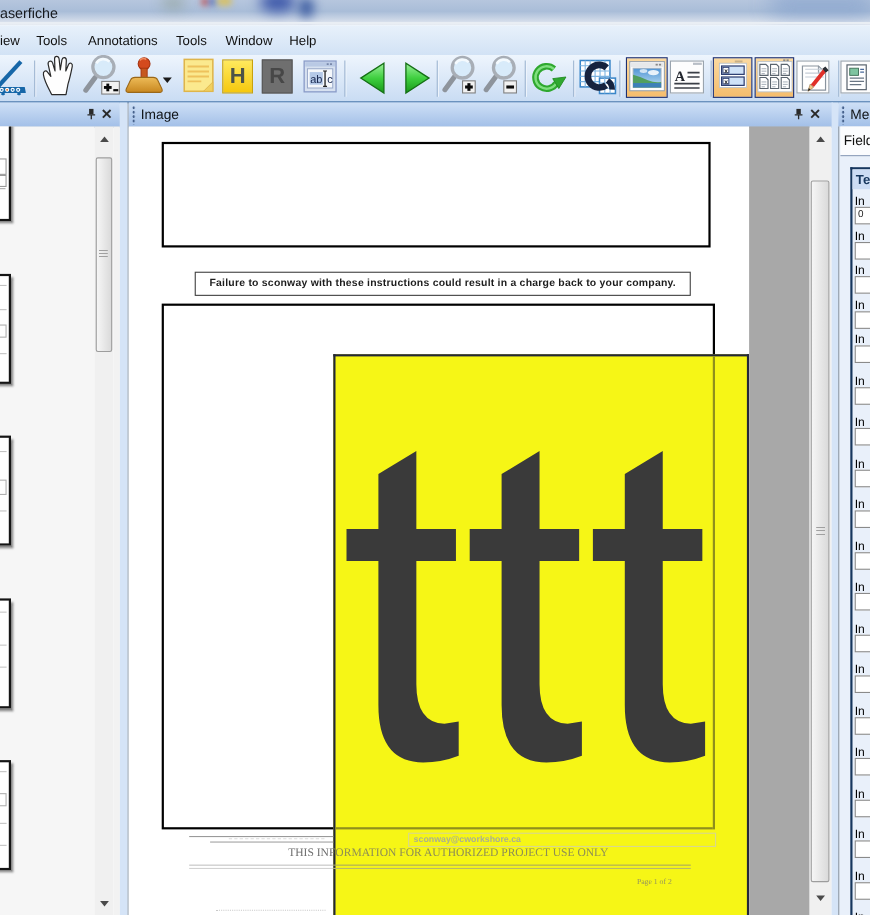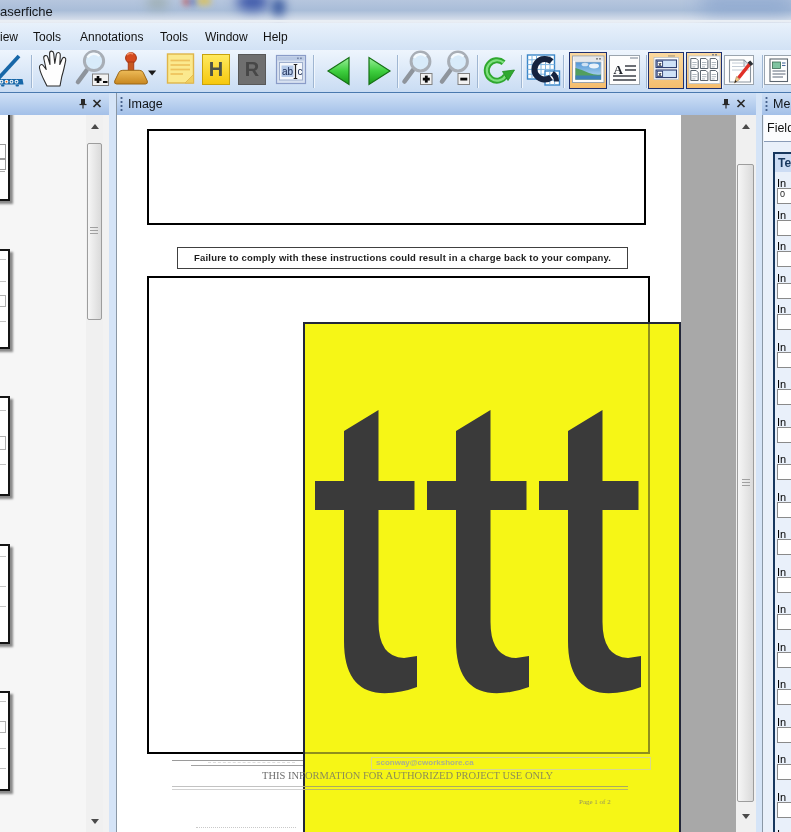--- a/index.html
+++ b/index.html
@@ -285,21 +285,21 @@
 <div class="abs" style="left:109px;top:93px;width:7px;height:739px;background:#d5e4f7;"></div>
 <div class="abs" style="left:116px;top:93px;width:1px;height:739px;background:#8a97a5;"></div>
 
 <div class="abs phead" style="left:117px;width:640px;">
   <div class="grip" style="left:3px;"></div>
   <div class="ptitle" style="left:11px;">Image</div>
 </div>
 
 <div class="abs" id="doc-area" style="left:117px;top:115px;width:564px;height:717px;background:#fff;overflow:hidden;">
   <div class="blackbox" style="left:30px;top:14px;width:495px;height:91.5px;"></div>
-  <div class="abs" style="left:60px;top:132px;width:449px;height:20px;border:1px solid #404040;text-align:center;font-size:9.5px;font-weight:bold;color:#1d1d1d;line-height:20px;letter-spacing:.2px;">Failure to comply with these instructions could result in a charge back to your company.</div>
+  <div class="abs" style="left:60px;top:132px;width:449px;height:20px;border:1px solid #404040;text-align:center;font-size:9.5px;font-weight:bold;color:#1d1d1d;line-height:20px;letter-spacing:.2px;">Failure to sconway with these instructions could result in a charge back to your company.</div>
   <div class="blackbox" style="left:30px;top:161px;width:499px;height:474px;"></div>
 
   <div class="abs" style="left:186px;top:207px;width:374px;height:510px;background:#f6f616;border:2px solid #23273a;border-bottom:none;"></div>
 
   <div class="abs" style="left:531px;top:209px;width:2px;height:430px;background:#8f8f1c;"></div>
   <div class="abs" style="left:188px;top:637px;width:343px;height:2px;background:#8f8f1c;"></div>
 
   <svg class="abs" style="left:186px;top:205px;" width="374" height="512" viewBox="303 320 374 512">
     <g fill="#3a3a3a">
       <path d="M344,431 L378.5,410 L378.5,481 L414.5,481 L414.5,510 L378.5,510 L378.5,622 Q378.5,657 404,658 L417,656 L417,687 Q399,694 380,693 Q344,690 344,641 L344,510 L315,510 L315,481 L344,481 Z"></path>

